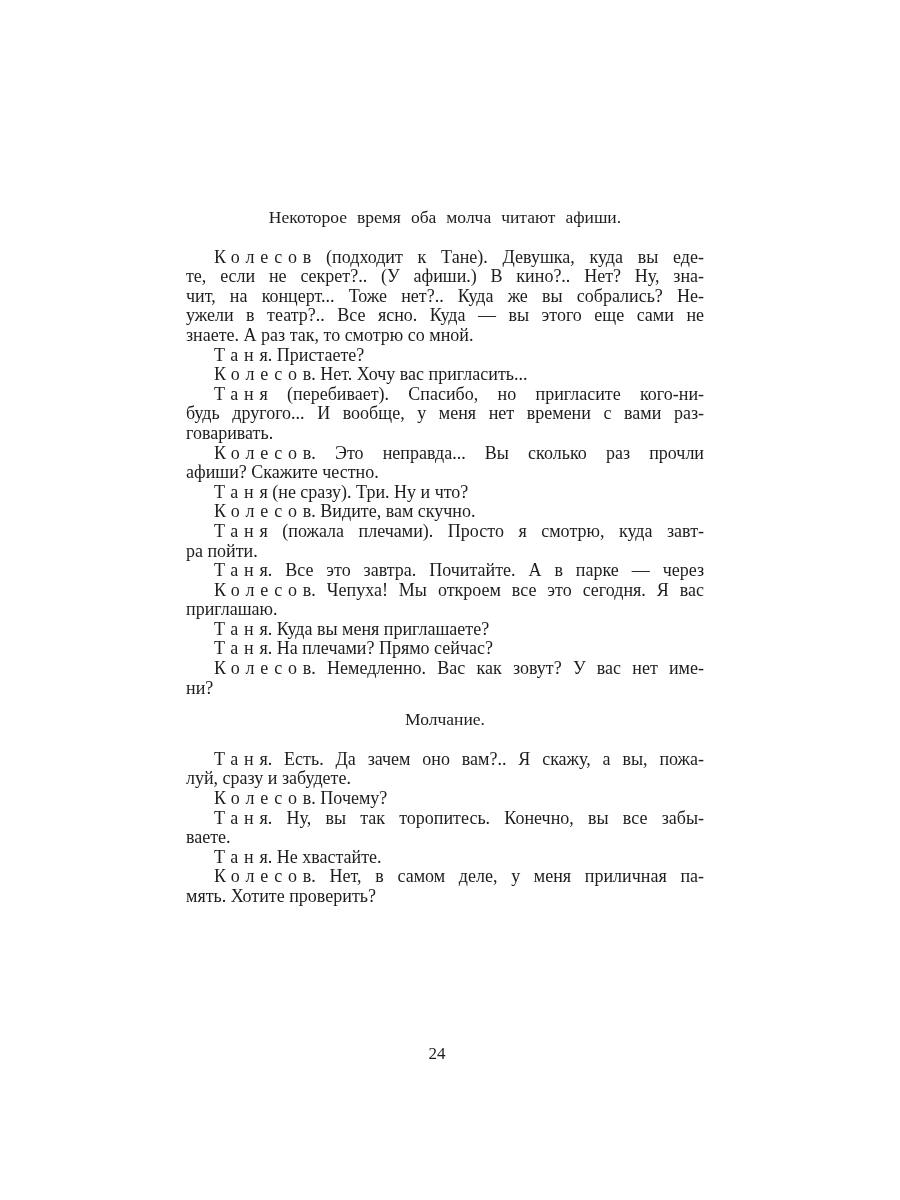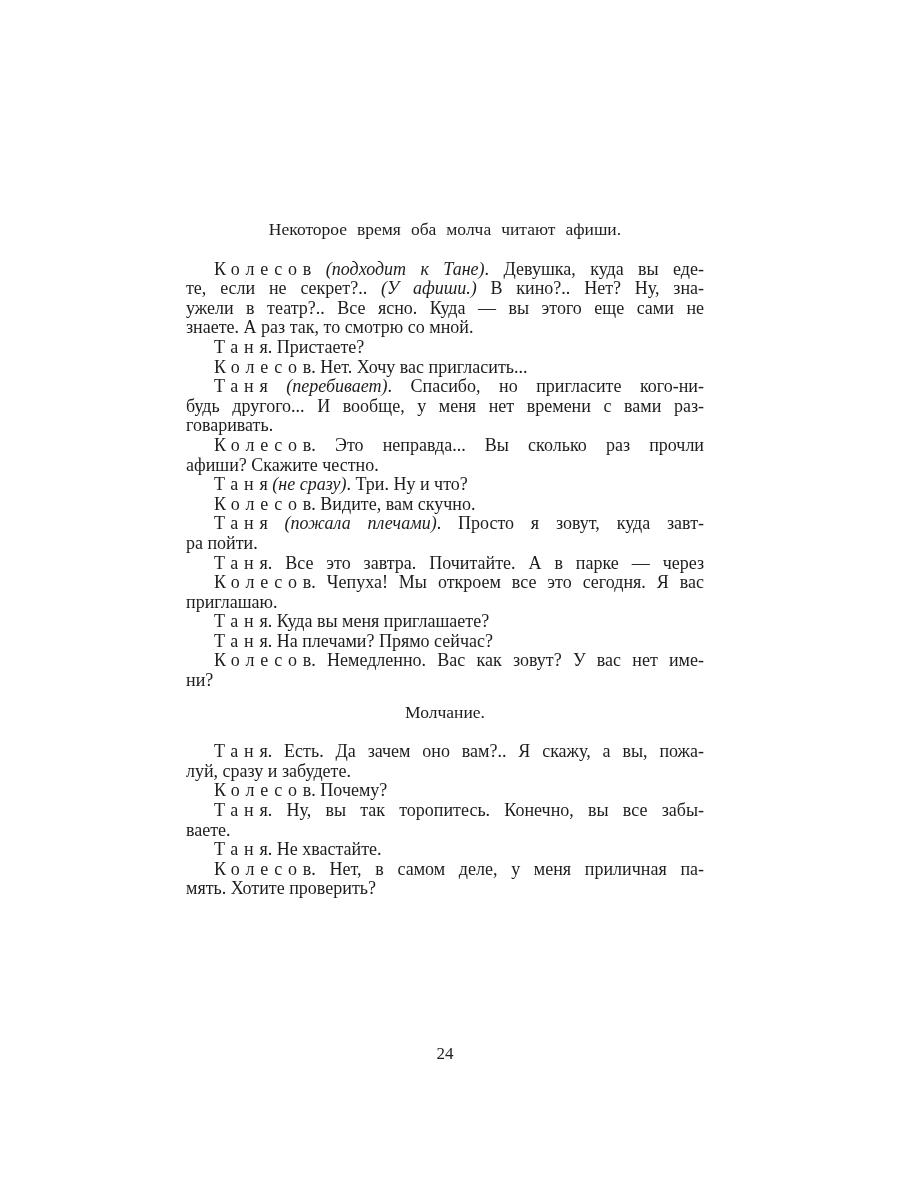--- a/index.html
+++ b/index.html
@@ -30,21 +30,21 @@
     line-height: 19.6px;
   }
   .stage {
     text-align: center;
     font-size: 17.5px;
     word-spacing: 0.32em;
     margin: 12px 0 20px 0;
     line-height: 19.6px;
   }
   .text-block > .stage:first-child {
-    margin-top: 12px;
+    margin-top: 0;
     margin-bottom: 20px;
   }
   .para {
     margin: 0;
   }
   .line {
     text-align: justify;
     text-align-last: justify;
     line-height: 19.6px;
     white-space: normal;
@@ -53,41 +53,41 @@
     text-align-last: left;
   }
   .line.first {
     text-indent: 28px;
   }
   .sp {
     letter-spacing: 0.32em;
     margin-right: -0.32em;
   }
   .i {
-    font-style: italic;
   }
   .page-number {
     position: absolute;
-    left: 186px;
+    left: 178px;
     top: 1044px;
     width: 518px;
     text-align: center;
     font-size: 17px;
     line-height: 20px;
   }
 </style>
 </head>
 <body>
 
 <div class="page">
   <div class="text-block">
       <div class="stage">Некоторое время оба молча читают афиши.</div>
       <div class="para">
         <div class="line first"><span class="sp">Колесов</span><span class="i"> (подходит к Тане)</span><span>. Девушка, куда вы еде-</span></div>
         <div class="line"><span>те, если не секрет?.. </span><span class="i">(У афиши.)</span><span> В кино?.. Нет? Ну, зна-</span></div>
+        <div class="line"><span>чит, на концерт... Тоже нет?.. Куда же вы собрались? Не-</span></div>
         <div class="line"><span>ужели в театр?.. Все ясно. Куда — вы этого еще сами не</span></div>
         <div class="line last"><span>знаете. А раз так, то смотрю со мной.</span></div>
       </div>
       <div class="para">
         <div class="line first last"><span class="sp">Таня</span><span>. Пристаете?</span></div>
       </div>
       <div class="para">
         <div class="line first last"><span class="sp">Колесов</span><span>. Нет. Хочу вас пригласить...</span></div>
       </div>
       <div class="para">
@@ -99,21 +99,21 @@
         <div class="line first"><span class="sp">Колесов</span><span>. Это неправда... Вы сколько раз прочли</span></div>
         <div class="line last"><span>афиши? Скажите честно.</span></div>
       </div>
       <div class="para">
         <div class="line first last"><span class="sp">Таня</span><span class="i"> (не сразу)</span><span>. Три. Ну и что?</span></div>
       </div>
       <div class="para">
         <div class="line first last"><span class="sp">Колесов</span><span>. Видите, вам скучно.</span></div>
       </div>
       <div class="para">
-        <div class="line first"><span class="sp">Таня</span><span class="i"> (пожала плечами)</span><span>. Просто я зовут, куда завт-</span></div>
+        <div class="line first"><span class="sp">Таня</span><span class="i"> (пожала плечами)</span><span>. Просто я смотрю, куда завт-</span></div>
         <div class="line last"><span>ра пойти.</span></div>
       </div>
       <div class="para">
         <div class="line first"><span class="sp">Таня</span><span>. Все это завтра. Почитайте. А в парке — через</span></div>
       </div>
       <div class="para">
         <div class="line first"><span class="sp">Колесов</span><span>. Чепуха! Мы откроем все это сегодня. Я вас</span></div>
         <div class="line last"><span>приглашаю.</span></div>
       </div>
       <div class="para">

